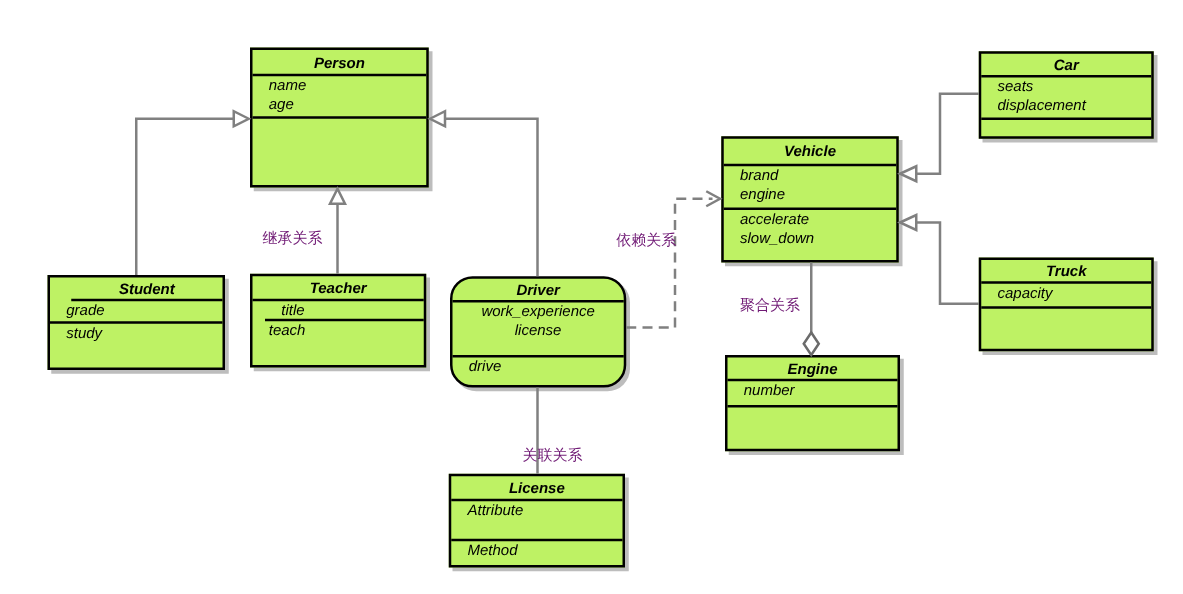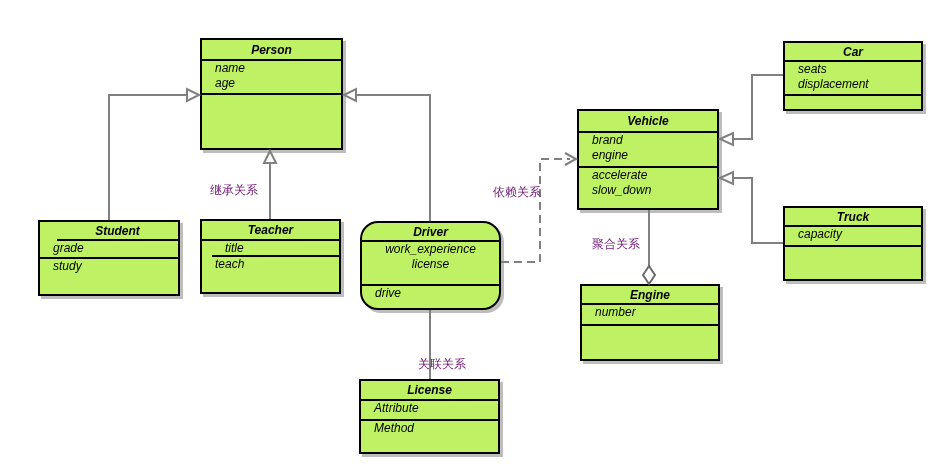--- a/index.html
+++ b/index.html
@@ -61,21 +61,21 @@
       <div class="uml-line">work_experience</div>
       <div class="uml-line">license</div>
     </div>
     <div class="uml-methods">
       <div class="uml-line">drive</div>
     </div>
   </div>
 
   <div class="uml-class" style="left:359px;top:379px;width:141px;height:75px;">
     <div class="uml-title" style="height:20px;">License</div>
-    <div class="uml-attrs" style="height:20px;">
+    <div class="uml-attrs" style="height:32px;">
       <div class="uml-line">Attribute</div>
     </div>
     <div class="uml-methods">
       <div class="uml-line">Method</div>
     </div>
   </div>
 
   <div class="uml-class" style="left:577px;top:109px;width:142px;height:101px;">
     <div class="uml-title" style="height:22px;">Vehicle</div>
     <div class="uml-attrs" style="height:35px;">

